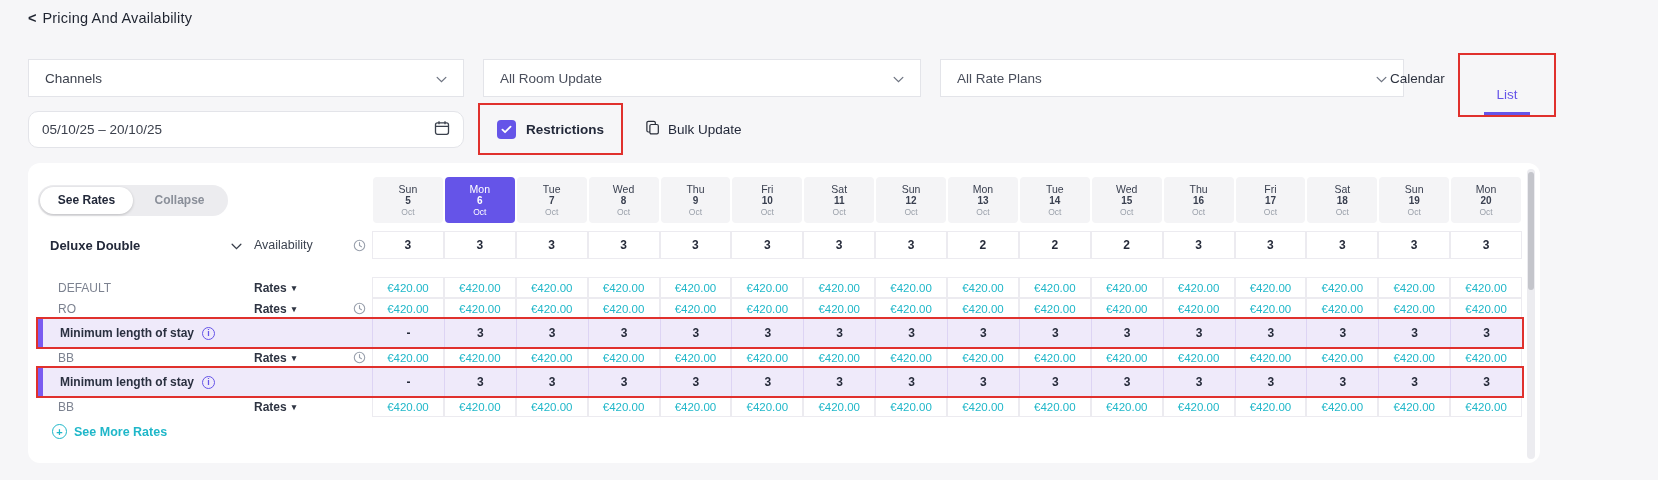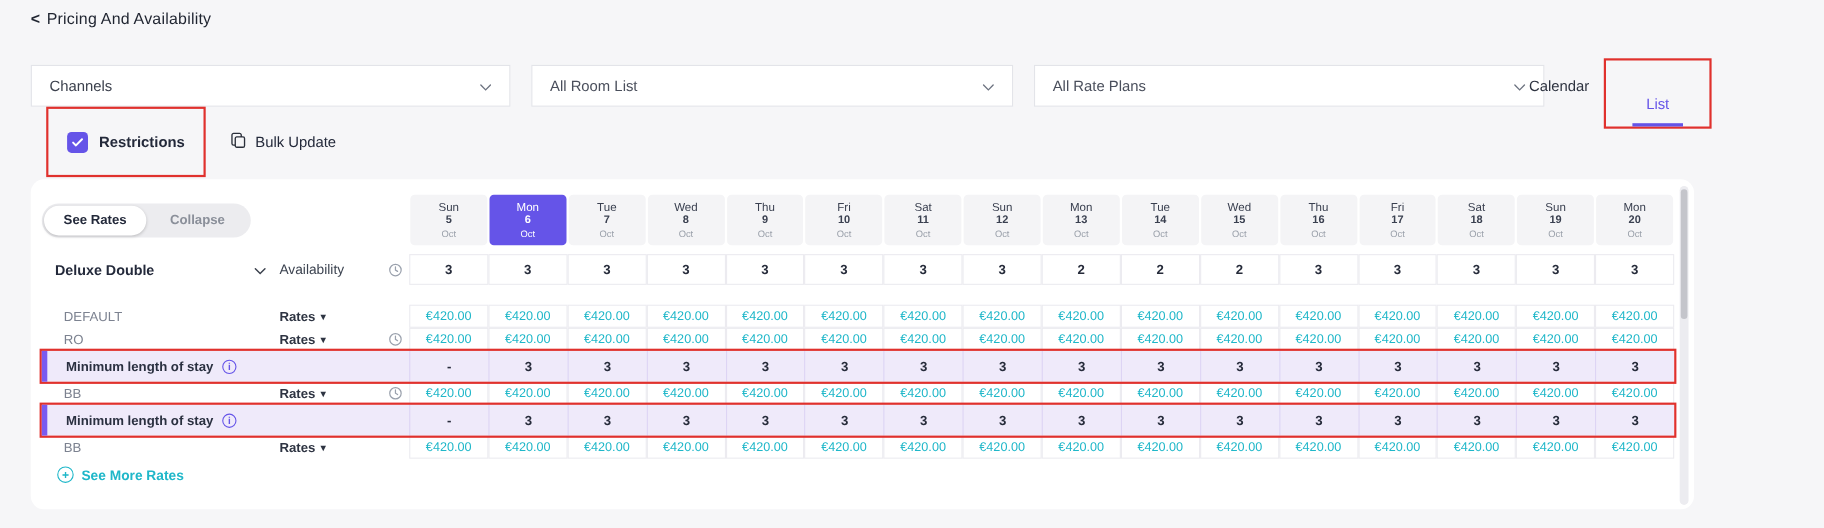--- a/index.html
+++ b/index.html
@@ -35,21 +35,21 @@
   .view-calendar{position:absolute;left:1390px;top:71px;font-size:13.5px;color:#2e3340;cursor:pointer}
   .list-annotation{position:absolute;left:1458px;top:53px;width:98px;height:64px;
                    border:2px solid var(--red);display:flex;align-items:flex-end;justify-content:center}
   .list-tab{position:relative;padding:0 4px 13px 4px;font-size:13.5px;color:var(--accent);cursor:pointer;text-align:center}
   .list-underline{position:absolute;left:50%;transform:translateX(-50%);bottom:0;width:46px;height:3px;background:var(--accent)}
   
   .row2{position:absolute;left:28px;top:103px;height:52px;display:flex;align-items:center}
   .date-input{width:436px;height:37px;background:#fff;border:1px solid var(--border);border-radius:10px;
               display:flex;align-items:center;justify-content:space-between;padding:0 13px;
               font-size:13.5px;color:#3c414d;cursor:text}
-  .restr-annotation{margin-left:14px;border:2px solid var(--red);height:64px;padding:0 17px;
+  .restr-annotation{margin-left:14px;border:2px solid var(--red);height:52px;padding:0 17px;
                     display:flex;align-items:center;gap:10px}
   .checkbox{width:19px;height:19px;border-radius:4px;background:var(--accent);
             display:flex;align-items:center;justify-content:center;cursor:pointer}
   .restr-label{font-size:13.5px;color:#23293a;font-weight:bold}
   .bulk{margin-left:22px;display:flex;align-items:center;gap:8px;font-size:13.5px;color:#23293a;font-weight:normal;cursor:pointer}
   
   .card{position:absolute;left:28px;top:163px;width:1512px;height:300px;background:#fff;
         border-radius:12px;padding:14px 18px 0 10px;overflow:hidden}
   .trow{display:grid;grid-template-columns:216px 92px 26px repeat(16,1fr)}
   .head-row{height:46px;margin-bottom:8px}
@@ -105,21 +105,21 @@
 <div class="filters">
   <div class="select channels">
     <span>Channels</span>
     <span>
       <svg width="11" height="7" viewBox="0 0 12 8">
           <path d="M1 1.5 6 6.5 11 1.5" fill="none" stroke="#6d7380" stroke-width="1.4" stroke-linecap="round"></path>
         </svg>
     </span>
   </div>
   <div class="select rooms">
-    <span>All Room List</span>
+    <span>All Room Update</span>
     <span>
       <svg width="11" height="7" viewBox="0 0 12 8">
           <path d="M1 1.5 6 6.5 11 1.5" fill="none" stroke="#6d7380" stroke-width="1.4" stroke-linecap="round"></path>
         </svg>
     </span>
   </div>
   <div class="select rates">
     <span>All Rate Plans</span>
     <span>
       <svg width="11" height="7" viewBox="0 0 12 8">
@@ -132,20 +132,29 @@
 <div class="view-calendar">Calendar</div>
 
 <div class="list-annotation">
   <div class="list-tab">
     <span>List</span>
     <span class="list-underline"></span>
   </div>
 </div>
 
 <div class="row2">
+  <div class="date-input">
+    <span>05/10/25 – 20/10/25</span>
+    <span>
+      <svg width="16" height="16" viewBox="0 0 16 16" fill="none" stroke="#3a404c" stroke-width="1.3">
+          <rect x="1.5" y="2.8" width="13" height="11.5" rx="2"></rect>
+          <path d="M1.5 6.3h13M5 1.2v3M11 1.2v3"></path>
+        </svg>
+    </span>
+  </div>
   <div class="restr-annotation">
     <span class="checkbox">
       <svg width="11" height="9" viewBox="0 0 12 10">
           <path d="M1.5 5.2 4.4 8 10.5 1.8" fill="none" stroke="#fff" stroke-width="2" stroke-linecap="round" stroke-linejoin="round"></path>
         </svg>
     </span>
     <span class="restr-label">Restrictions</span>
   </div>
   <div class="bulk">
     <span>

